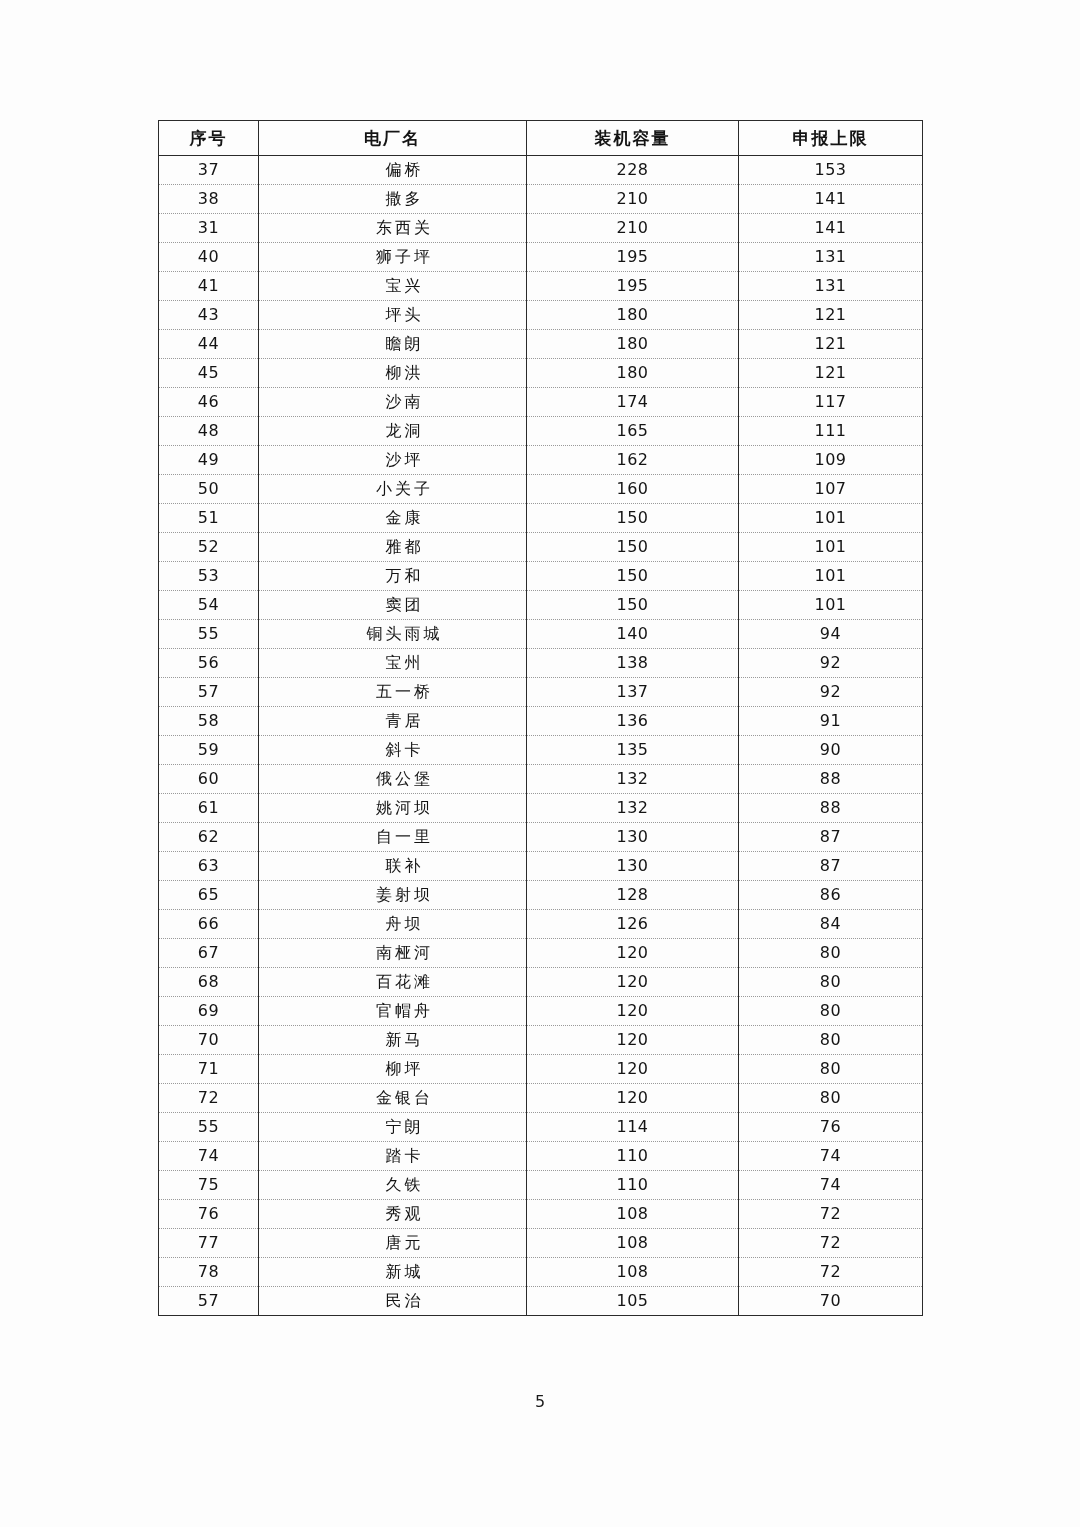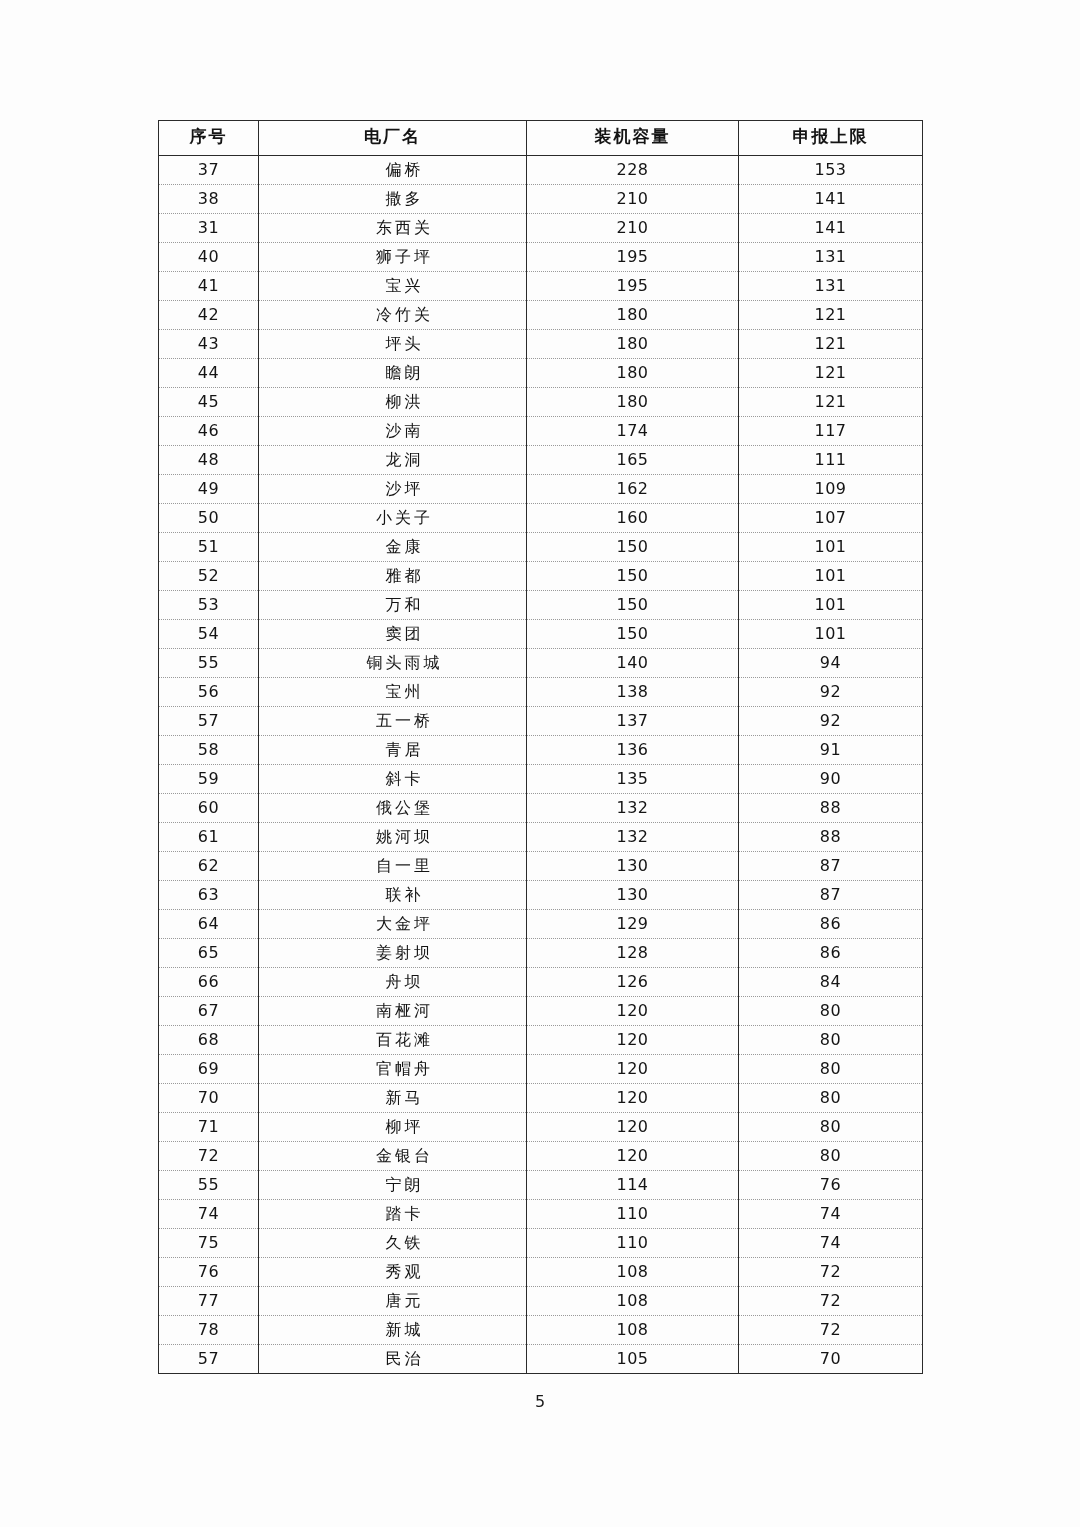--- a/index.html
+++ b/index.html
@@ -54,21 +54,20 @@
     letter-spacing: 0.5px;
   }
   table.doc-table thead th {
     font-weight: bold;
     font-size: 17px;
     height: 34px;
     line-height: 34px;
     border-top: 1px solid #2b2b2b;
     border-bottom: 1px solid #2b2b2b;
     letter-spacing: 2px;
-    font-family: Liberation Mono, monospace;
   }
   table.doc-table tbody tr:last-child td {
     border-bottom: 1px solid #2b2b2b;
   }
   table.doc-table tbody td.col-name {
     letter-spacing: 3px;
     padding-left: 24px;
   }
   .page-number {
     position: absolute;
@@ -125,26 +124,20 @@
             <td class="col-capacity">195</td>
             <td class="col-limit">131</td>
           </tr>
           <tr>
             <td class="col-index">41</td>
             <td class="col-name">宝兴</td>
             <td class="col-capacity">195</td>
             <td class="col-limit">131</td>
           </tr>
           <tr>
-            <td class="col-index">42</td>
-            <td class="col-name">冷竹关</td>
-            <td class="col-capacity">180</td>
-            <td class="col-limit">121</td>
-          </tr>
-          <tr>
             <td class="col-index">43</td>
             <td class="col-name">坪头</td>
             <td class="col-capacity">180</td>
             <td class="col-limit">121</td>
           </tr>
           <tr>
             <td class="col-index">44</td>
             <td class="col-name">瞻朗</td>
             <td class="col-capacity">180</td>
             <td class="col-limit">121</td>
@@ -249,26 +242,20 @@
             <td class="col-index">62</td>
             <td class="col-name">自一里</td>
             <td class="col-capacity">130</td>
             <td class="col-limit">87</td>
           </tr>
           <tr>
             <td class="col-index">63</td>
             <td class="col-name">联补</td>
             <td class="col-capacity">130</td>
             <td class="col-limit">87</td>
-          </tr>
-          <tr>
-            <td class="col-index">64</td>
-            <td class="col-name">大金坪</td>
-            <td class="col-capacity">129</td>
-            <td class="col-limit">86</td>
           </tr>
           <tr>
             <td class="col-index">65</td>
             <td class="col-name">姜射坝</td>
             <td class="col-capacity">128</td>
             <td class="col-limit">86</td>
           </tr>
           <tr>
             <td class="col-index">66</td>
             <td class="col-name">舟坝</td>

